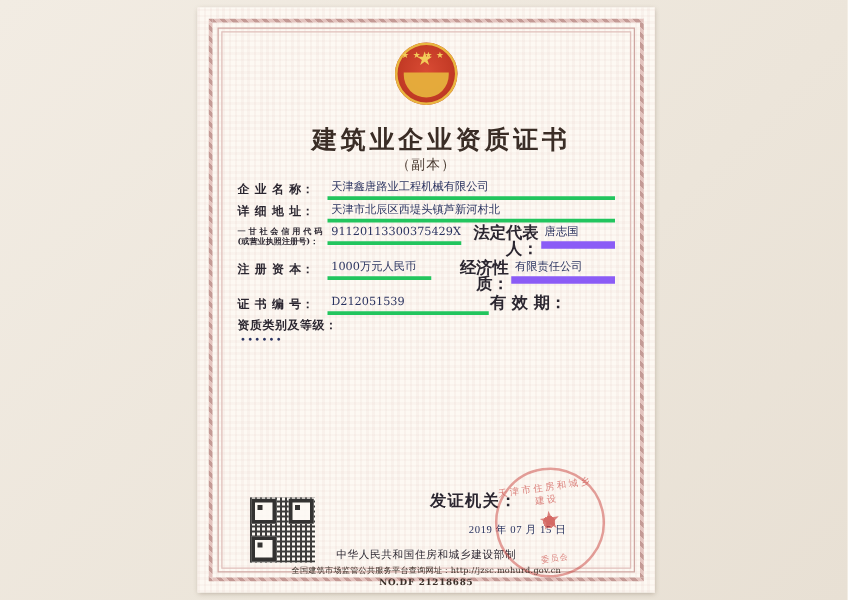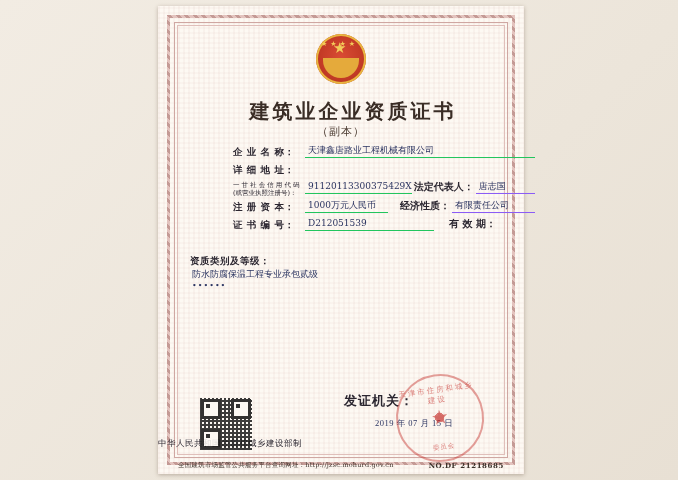--- a/index.html
+++ b/index.html
@@ -128,71 +128,70 @@
     letter-spacing: 1px;
   }
   
   .fields {
     position: absolute;
     left: 32px;
     top: 138px;
     width: 302px;
     font-family: "DejaVu Serif", serif;
     color: #2f2a33;
-    margin-left: 43px;
   }
   .row {
     display: flex;
     align-items: flex-start;
     min-height: 16px;
     margin-bottom: 2px;
   }
   .lbl {
     width: 72px;
     flex: 0 0 72px;
     font-size: 9.5px;
     font-weight: bold;
     letter-spacing: .5px;
     color: #2b2630;
     line-height: 13px;
     padding-top: 1px;
   }
   .lbl.small {
     font-size: 6.5px;
-    font-weight: normal;
+    font-weight: bold;
     line-height: 8px;
     letter-spacing: 0;
   }
   .val {
     flex: 1;
     font-size: 9px;
     color: #2a3360;
     line-height: 13px;
-    border-bottom: 1px solid #22c55e;
+    border-bottom: 3px solid #22c55e;
     padding-left: 3px;
     min-height: 13px;
     font-family: "DejaVu Serif", serif;
   }
   .row.two .val { max-width: 126px; }
   .row.two .lbl2 {
     width: 62px;
     flex: 0 0 62px;
-    font-size: 10px;
+    font-size: 13px;
     font-weight: bold;
     text-align: right;
     padding-right: 2px;
     line-height: 13px;
     color: #2b2630;
   }
   .row.two .val2 {
     flex: 1;
     font-size: 9px;
     color: #2a3360;
     line-height: 13px;
-    border-bottom: 1px solid #8b5cf6;
+    border-bottom: 6px solid #8b5cf6;
     padding-left: 3px;
   }
   
   .qual {
     position: absolute;
     left: 32px;
     top: 208px;
     width: 302px;
     font-family: "DejaVu Serif", serif;
     margin-top: 40px;
@@ -233,20 +232,21 @@
     top: 412px;
     font-family: Liberation Serif, serif;
     font-size: 8.5px;
     color: #2a3360;
     letter-spacing: .5px;
   }
   .ministry {
     position: absolute;
     left: 0; right: 0;
     top: 432px;
+    text-align: center;
     font-family: "DejaVu Serif", serif;
     font-size: 8.5px;
     color: #2b2630;
     letter-spacing: .5px;
   }
   
   .seal {
     position: absolute;
     left: 238px;
     top: 368px;
@@ -329,20 +329,21 @@
     position: absolute;
     left: 20px;
     right: 20px;
     bottom: 4px;
     display: flex;
     align-items: center;
     justify-content: space-between;
     font-family: "DejaVu Serif", serif;
     font-size: 6.5px;
     color: #3b3029;
+    flex-direction: column;
   }
   .footer .left { letter-spacing: .2px; }
   .footer .right { letter-spacing: .6px; font-size: 7px; font-weight: bold; }
 </style>
 </head>
 <body>
 
 <div class="page">
   <div class="cert">
     <div class="cert-inner"></div>
@@ -364,20 +365,21 @@
 
     <div class="fields">
 
       <div class="row">
         <div class="lbl">企 业 名 称：</div>
         <div class="val">天津鑫唐路业工程机械有限公司</div>
       </div>
 
       <div class="row">
         <div class="lbl">详 细 地 址：</div>
+        <div class="val">天津市北辰区西堤头镇芦新河村北</div>
       </div>
 
       <div class="row two">
         <div class="lbl small">
           <div>一 甘 社 会 信 用 代 码</div>
           <div>(或营业执照注册号)：</div>
         </div>
         <div class="val">91120113300375429X</div>
         <div class="lbl2">法定代表人：</div>
         <div class="val2">唐志国</div>
@@ -392,21 +394,20 @@
 
       <div class="row two">
         <div class="lbl">证 书 编 号：</div>
         <div class="val">D212051539</div>
         <div class="lbl2">有 效 期：</div>
       </div>
     </div>
 
     <div class="qual">
       <div class="qual-lbl">资质类别及等级：</div>
-      <div class="qual-val">防水防腐保温工程专业承包贰级</div>
       <div class="qual-dots">••••••</div>
     </div>
 
     <div class="issuer">发证机关：</div>
     <div class="issue-date">2019 年 07 月 15 日</div>
     <div class="ministry">中华人民共和国住房和城乡建设部制</div>
 
     <div class="seal">
       <div class="seal-text-top">天津市住房和城乡建设</div>
       <div class="seal-star">★</div>

